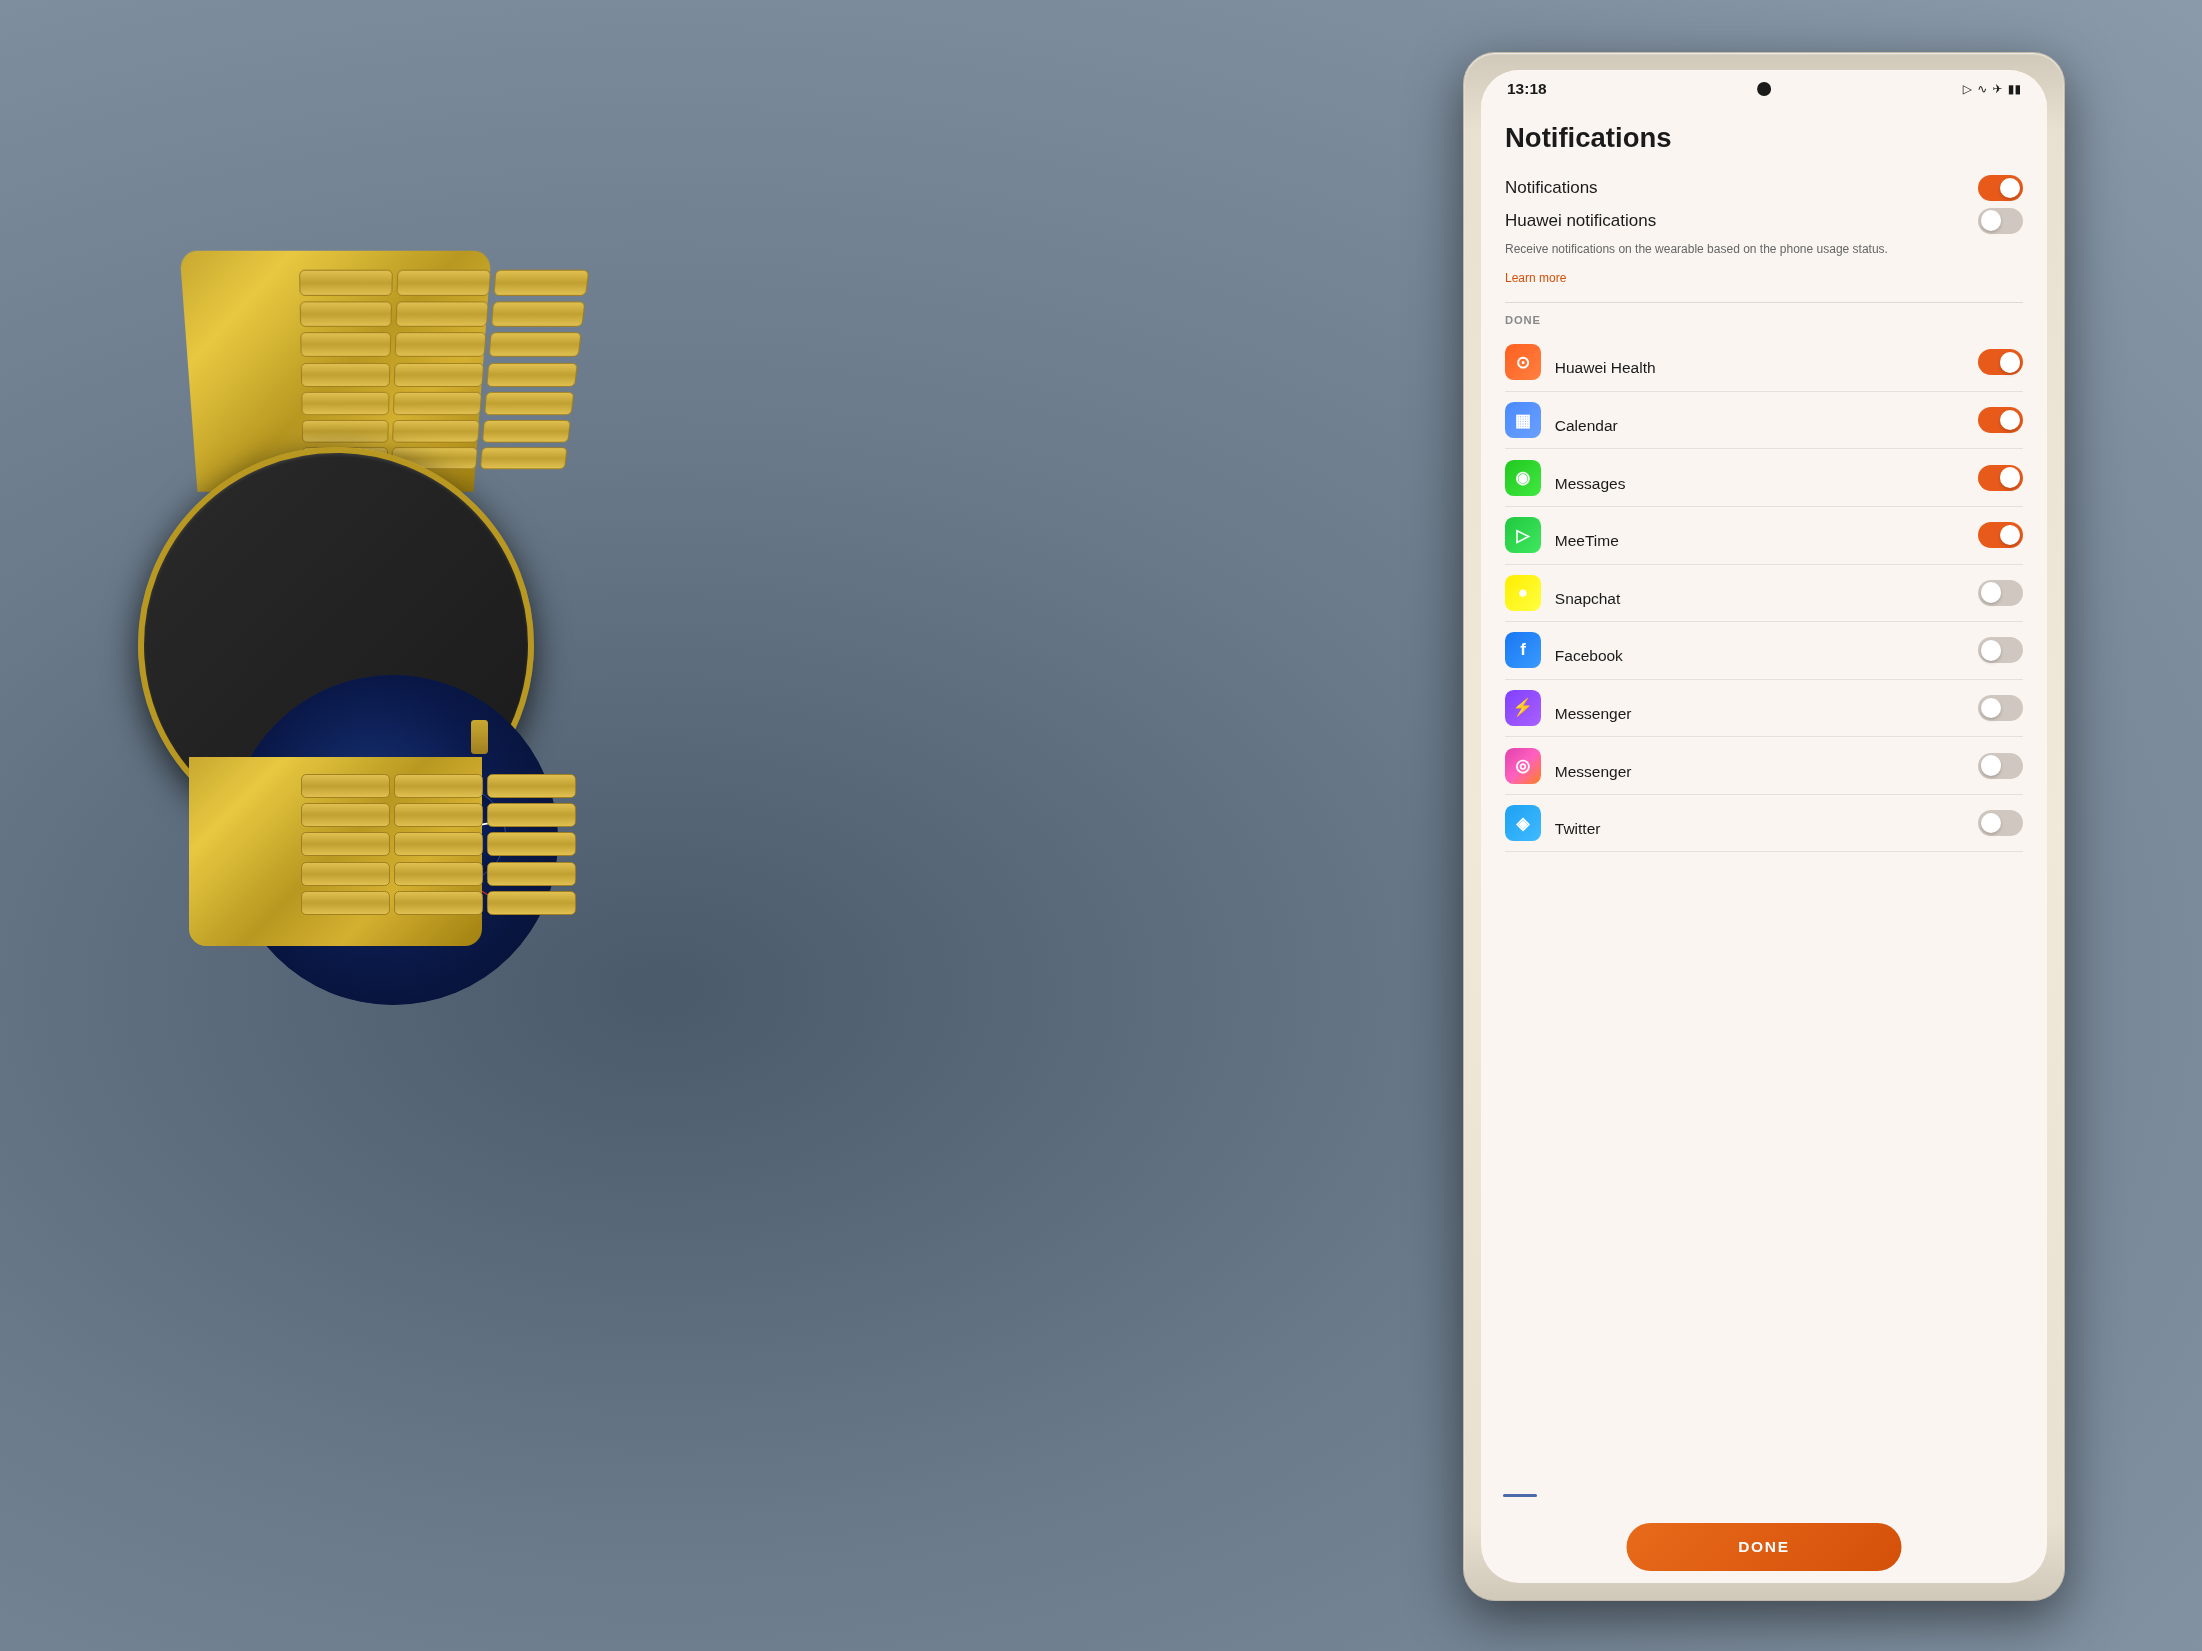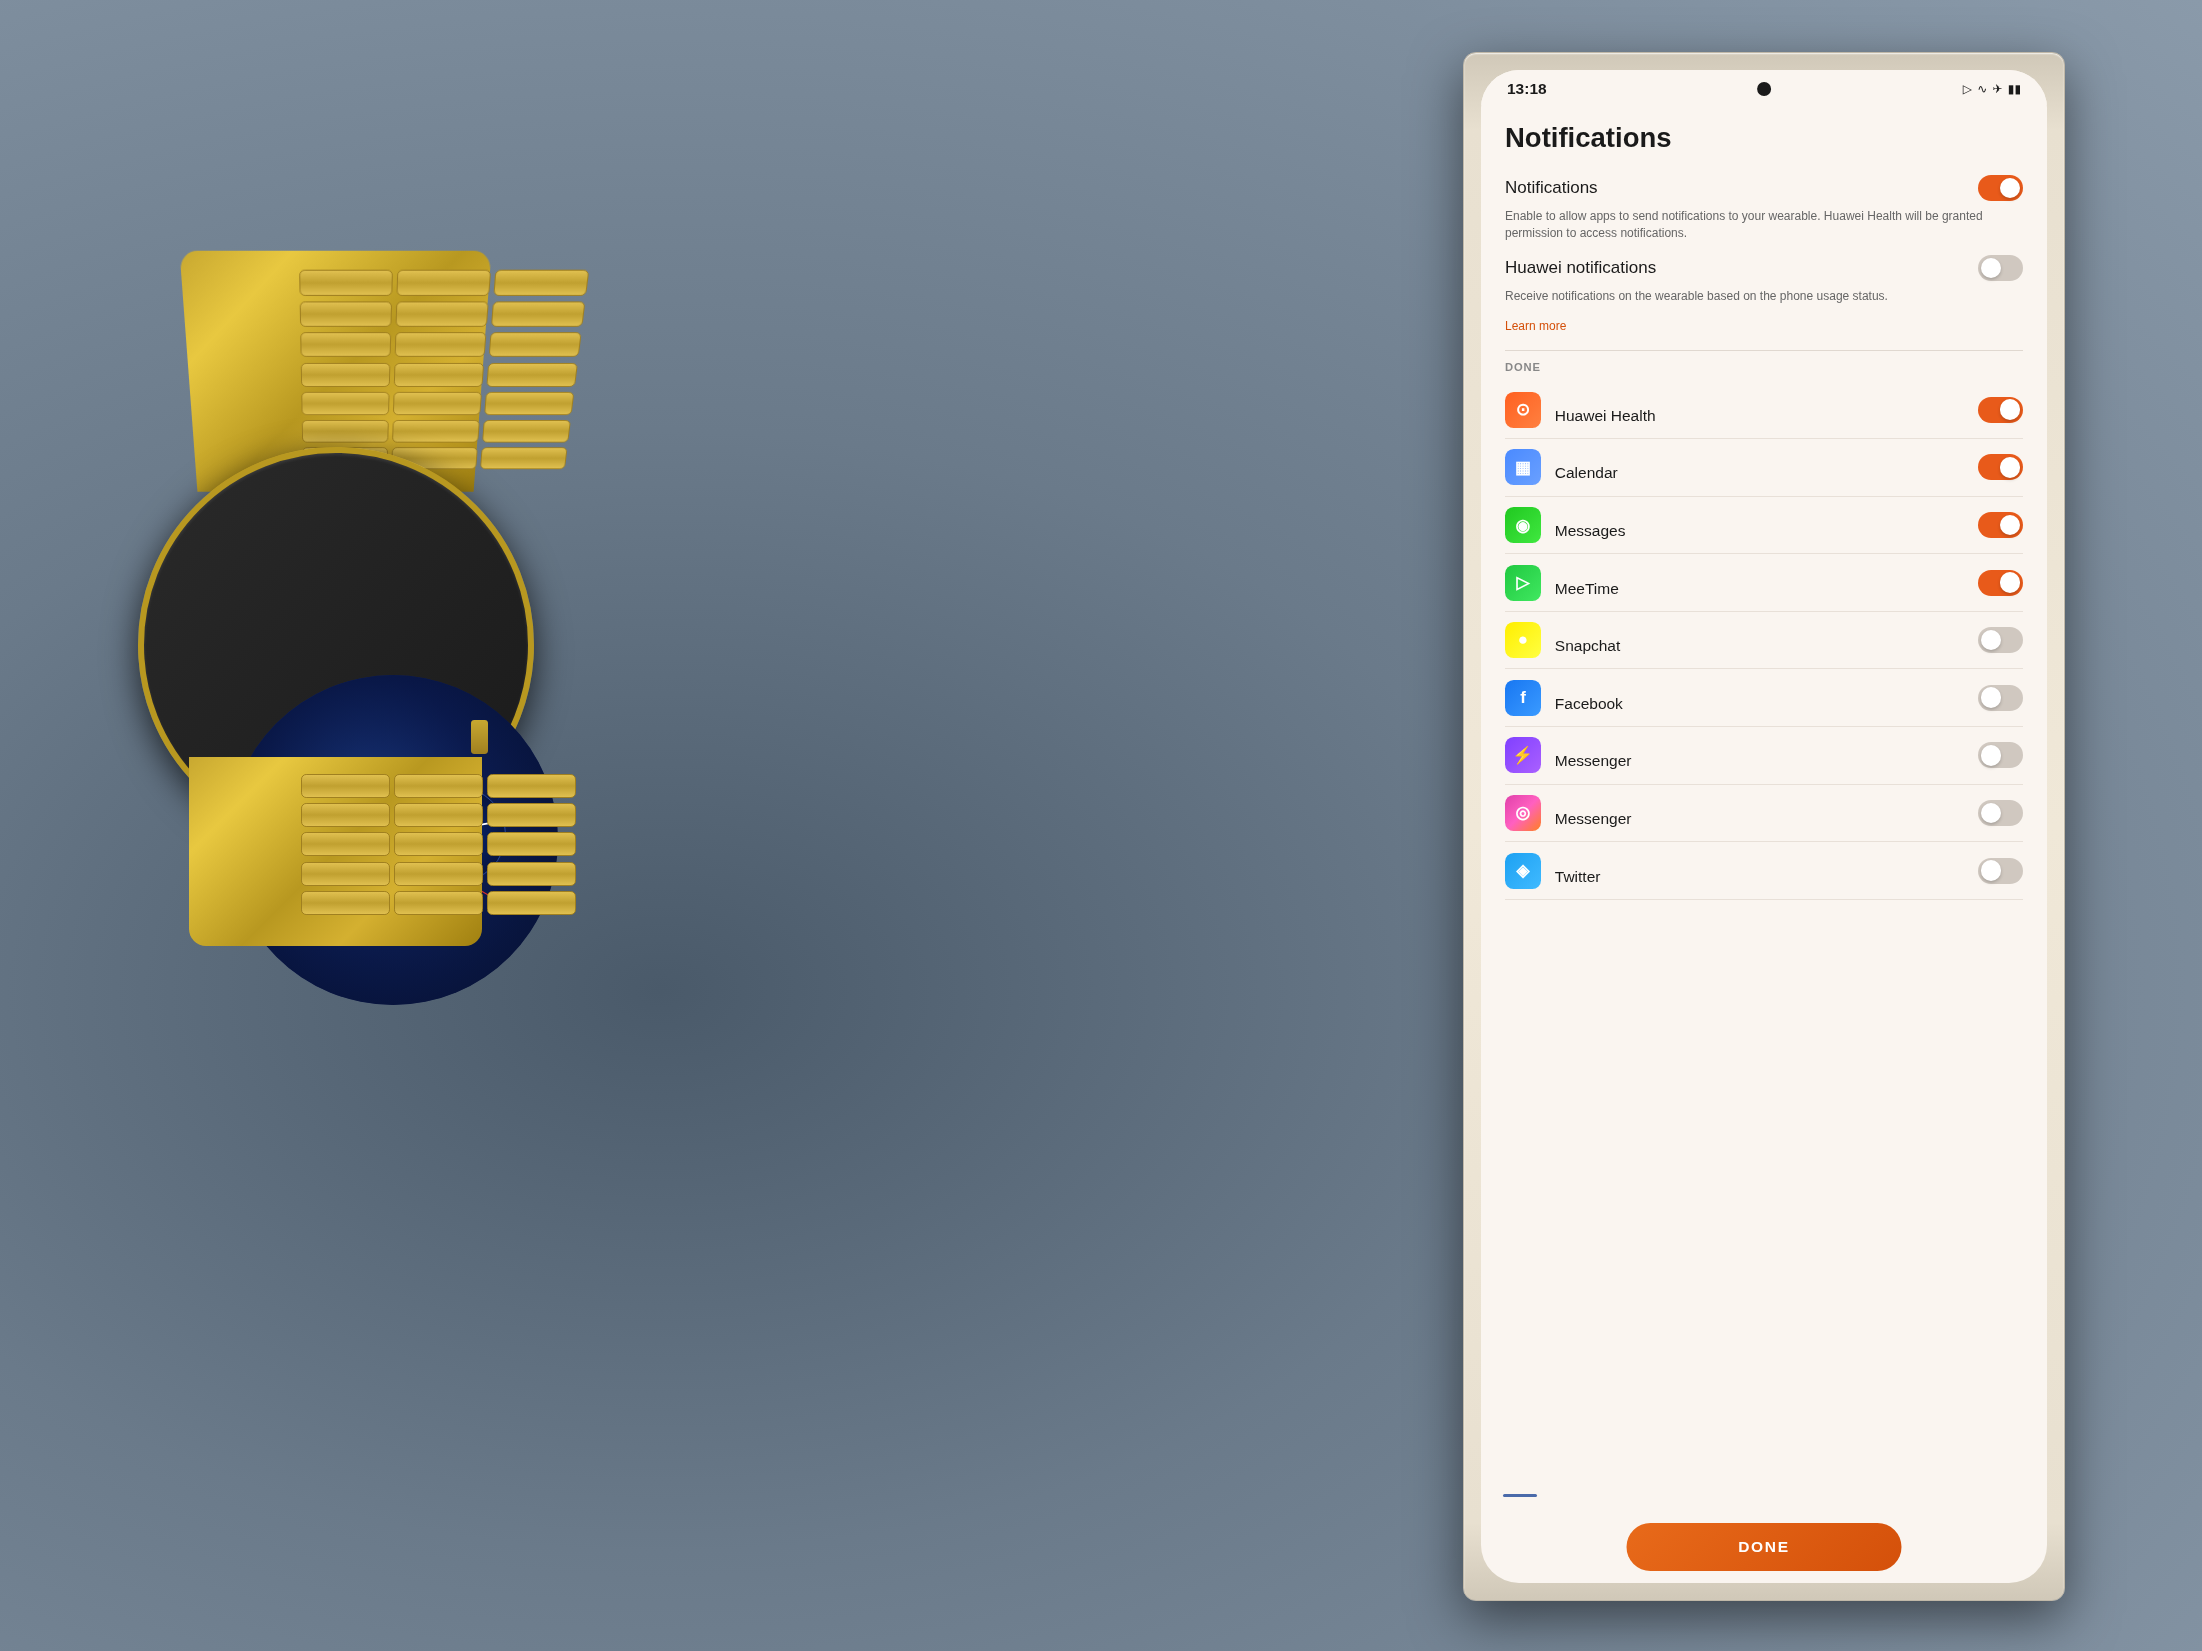--- a/index.html
+++ b/index.html
@@ -229,21 +229,21 @@
       right: 138px;
       top: 52px;
       width: 602px;
       height: 1549px;
     }
 
     .phone-body {
       position: absolute;
       inset: 0;
       background: linear-gradient(180deg, #d0c8b8 0%, #e8e0d0 5%, #f0e8d8 50%, #e8e0d0 95%, #d0c8b8 100%);
-      border-radius: 13px;
+      border-radius: 32px;
       box-shadow: 0 17px 52px rgba(0,0,0,0.5), inset 0 0.9px 1.7px rgba(255,255,255,0.8);
       border: 1.7px solid #c0b8a8;
     }
 
     .phone-screen {
       position: absolute;
       top: 17px;
       left: 17px;
       right: 17px;
       bottom: 17px;
@@ -593,21 +593,20 @@
       </div>
 
       <div class="screen-content">
 
         <h1 class="page-title">Notifications</h1>
 
         <div class="section-row">
           <span class="section-label">Notifications</span>
           <div class="toggle on"></div>
         </div>
-        <p class="section-desc">Enable to allow apps to send notifications to your wearable. Huawei Health will be granted permission to access notifications.</p>
 
         <div class="section-row">
           <span class="section-label">Huawei notifications</span>
           <div class="toggle off smart-toggle"></div>
         </div>
         <p class="section-desc">Receive notifications on the wearable based on the phone usage status.</p>
         <a class="learn-more">Learn more</a>
 
         <div class="divider"></div>
 

